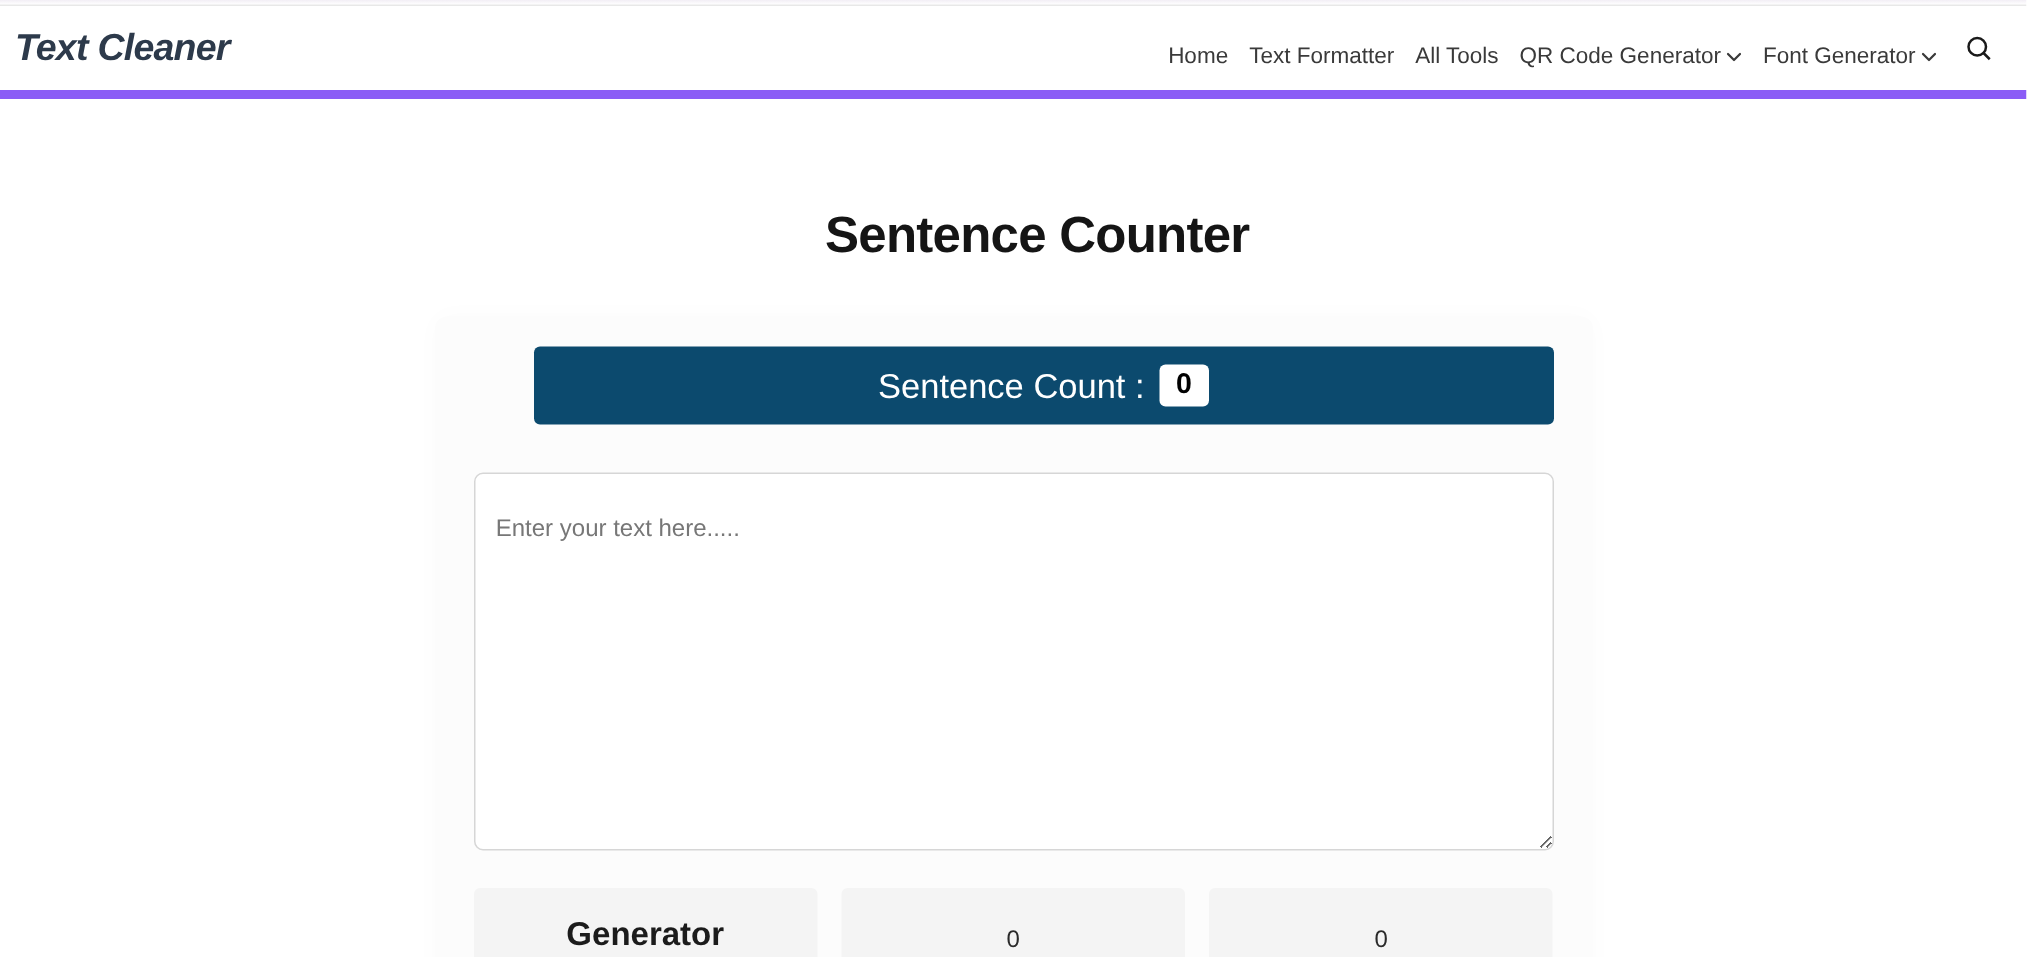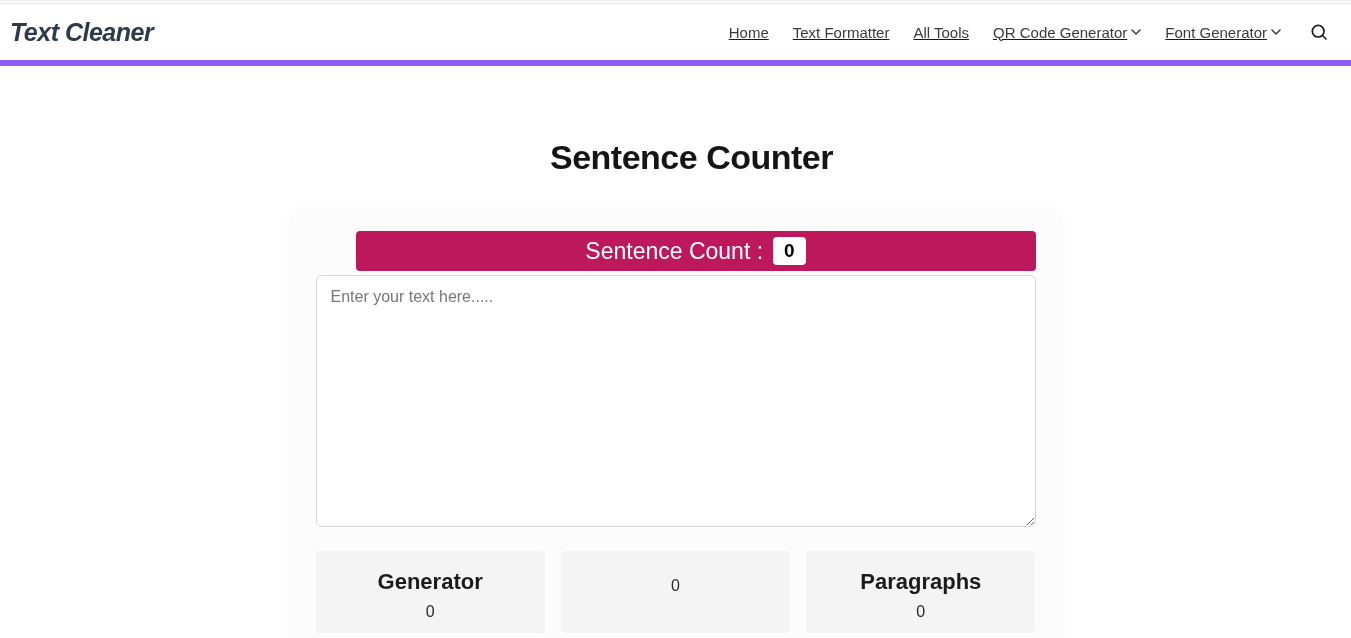--- a/index.html
+++ b/index.html
@@ -30,23 +30,22 @@
   }
   .logo {
     font-style: italic;
     font-weight: 700;
     font-size: 25px;
     color: #2d3a4b;
     letter-spacing: -0.5px;
   }
   nav {
     display: flex;
-    align-items: center;
-    gap: 24px;
-    text-decoration: underline;
+    align-items: flex-end;
+    gap: 14px;
   }
   nav a {
     text-decoration: none;
     color: #3a3a3a;
     font-size: 15px;
     display: flex;
     align-items: center;
     gap: 4px;
     cursor: pointer;
   }
@@ -87,24 +86,24 @@
   }
   .card {
     width: 772px;
     margin: 34px auto 0;
     background: #fcfcfc;
     border-radius: 8px;
     padding: 20px 26px 26px;
     box-shadow: 0 0 18px rgba(0,0,0,0.02);
   }
   .count-bar {
-    background: #be185d;
+    background: #0c4a6e;
     color: #fff;
     border-radius: 4px;
-    height: 40px;
+    height: 52px;
     display: flex;
     align-items: center;
     justify-content: center;
     gap: 10px;
     font-size: 23px;
     font-weight: 500;
     margin-left: 40px;
   }
   .count-badge {
     background: #fff;
@@ -112,24 +111,24 @@
     font-weight: 800;
     font-size: 19px;
     padding: 3px 11px;
     border-radius: 4px;
     min-width: 16px;
     display: inline-block;
   }
   .text-input {
     width: 100%;
     height: 252px;
-    margin-top: 4px;
+    margin-top: 32px;
     border: 1px solid #d6d6d6;
     border-radius: 6px;
-    padding: 12px 14px;
+    padding: 28px 14px;
     font-size: 16px;
     font-family: inherit;
     resize: both;
     color: #333;
     outline: none;
   }
   .text-input::placeholder {
     color: #777;
   }
   .stats {
@@ -203,18 +202,17 @@
 
     <div class="stats">
       <div class="stat">
         <div class="stat-label">Generator</div>
         <div class="stat-value">0</div>
       </div>
       <div class="stat">
         <div class="stat-value">0</div>
       </div>
       <div class="stat">
-        <div class="stat-label">Paragraphs</div>
         <div class="stat-value">0</div>
       </div>
     </div>
   </div>
 </main>
 
 </body></html>

